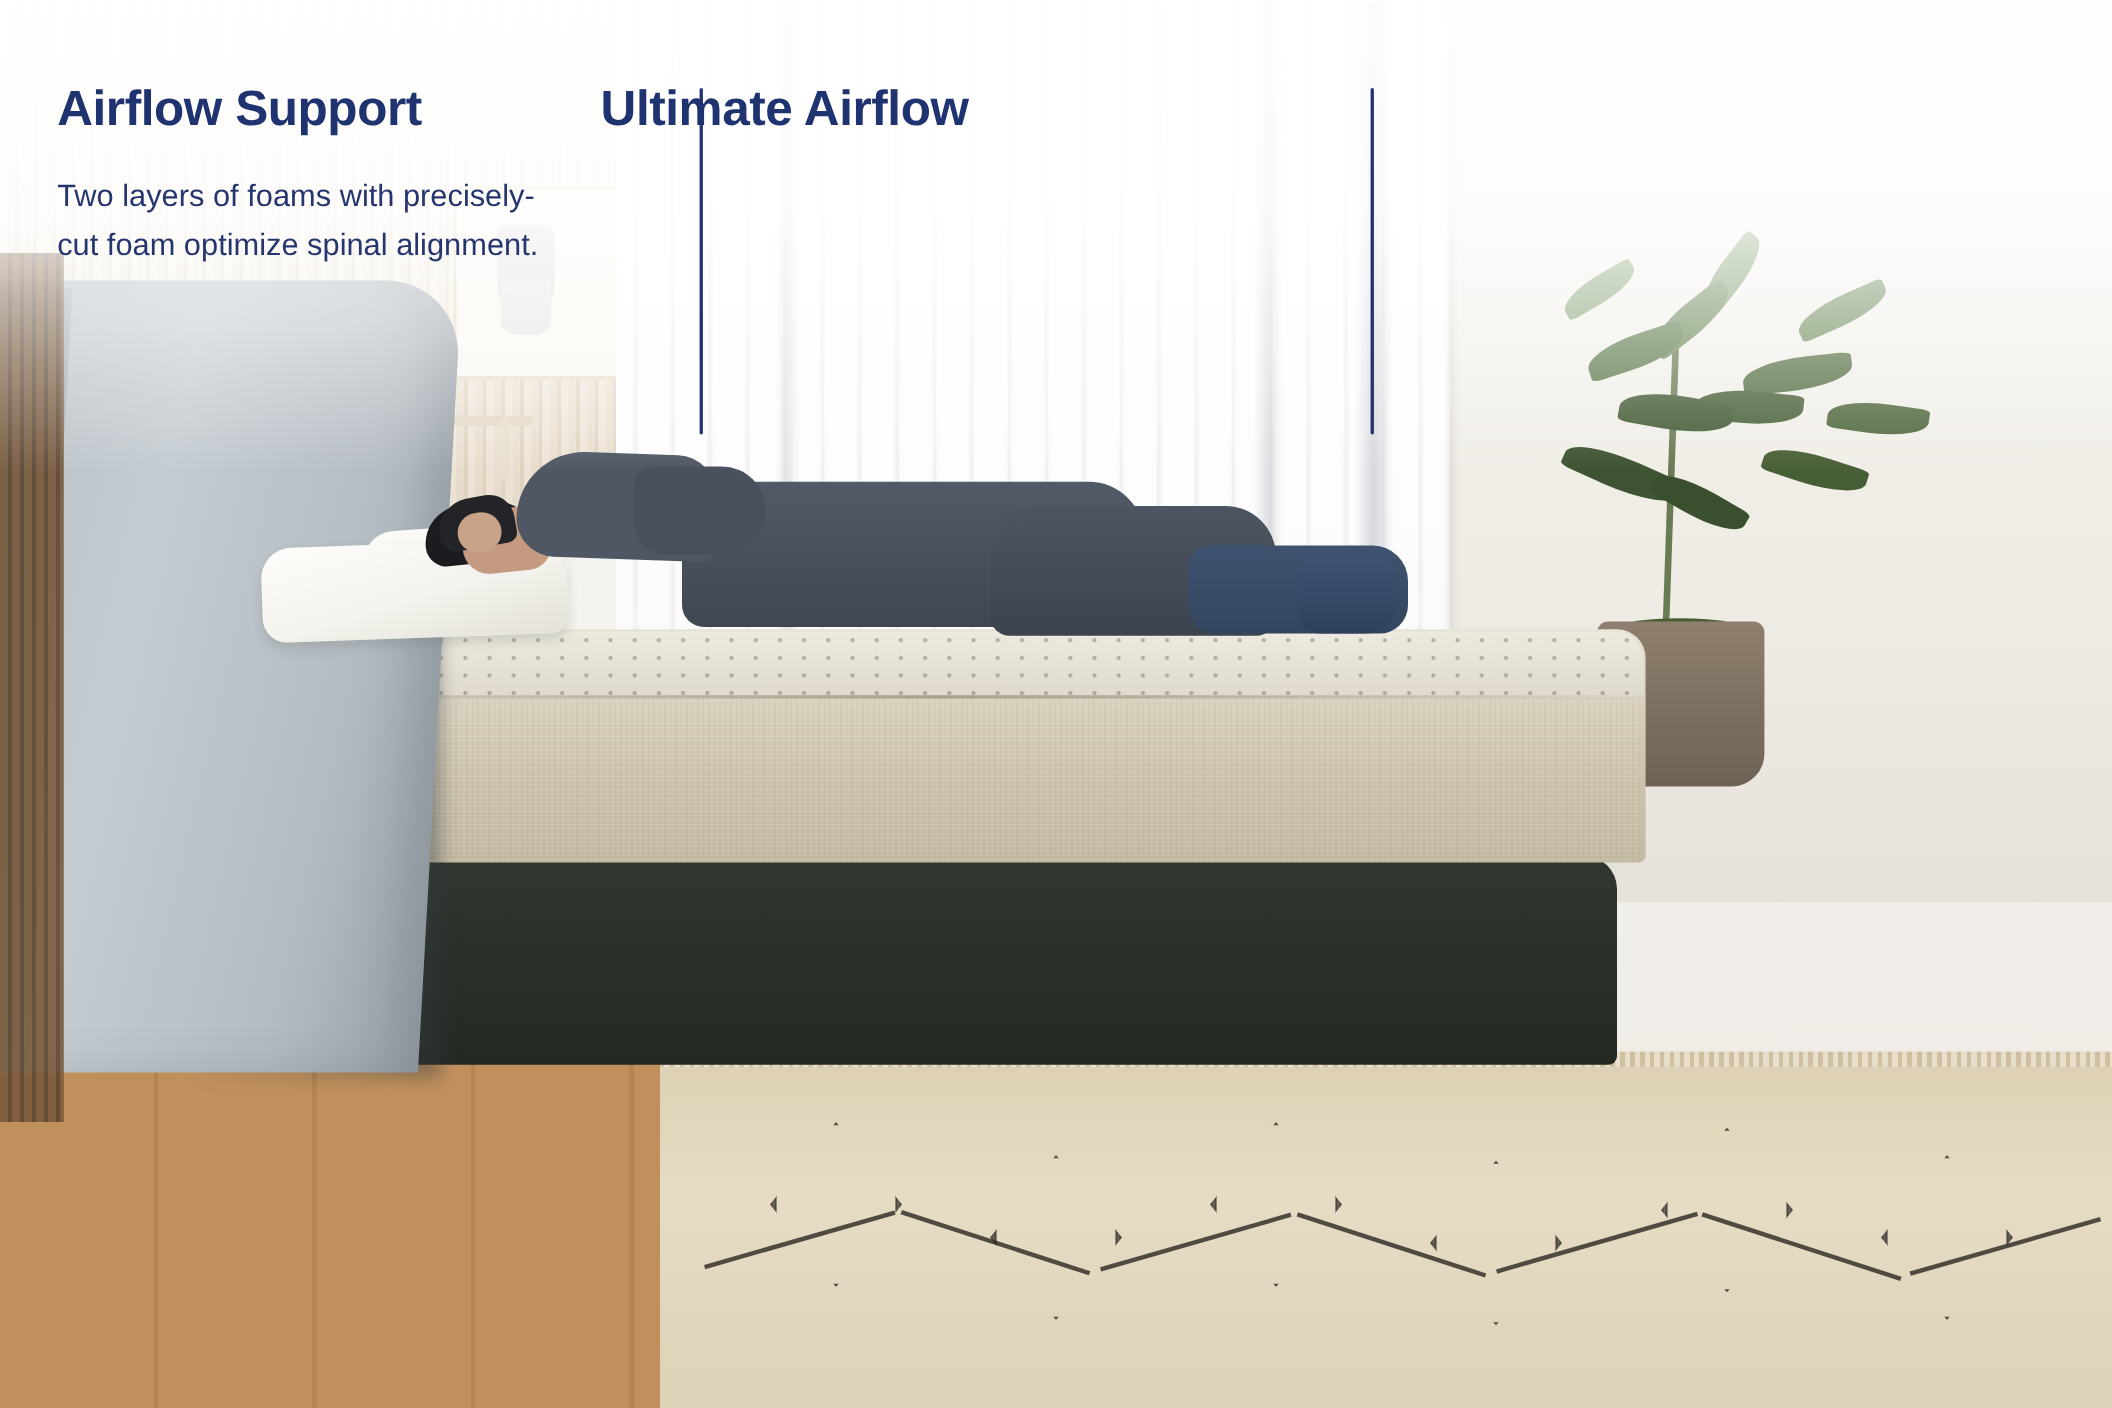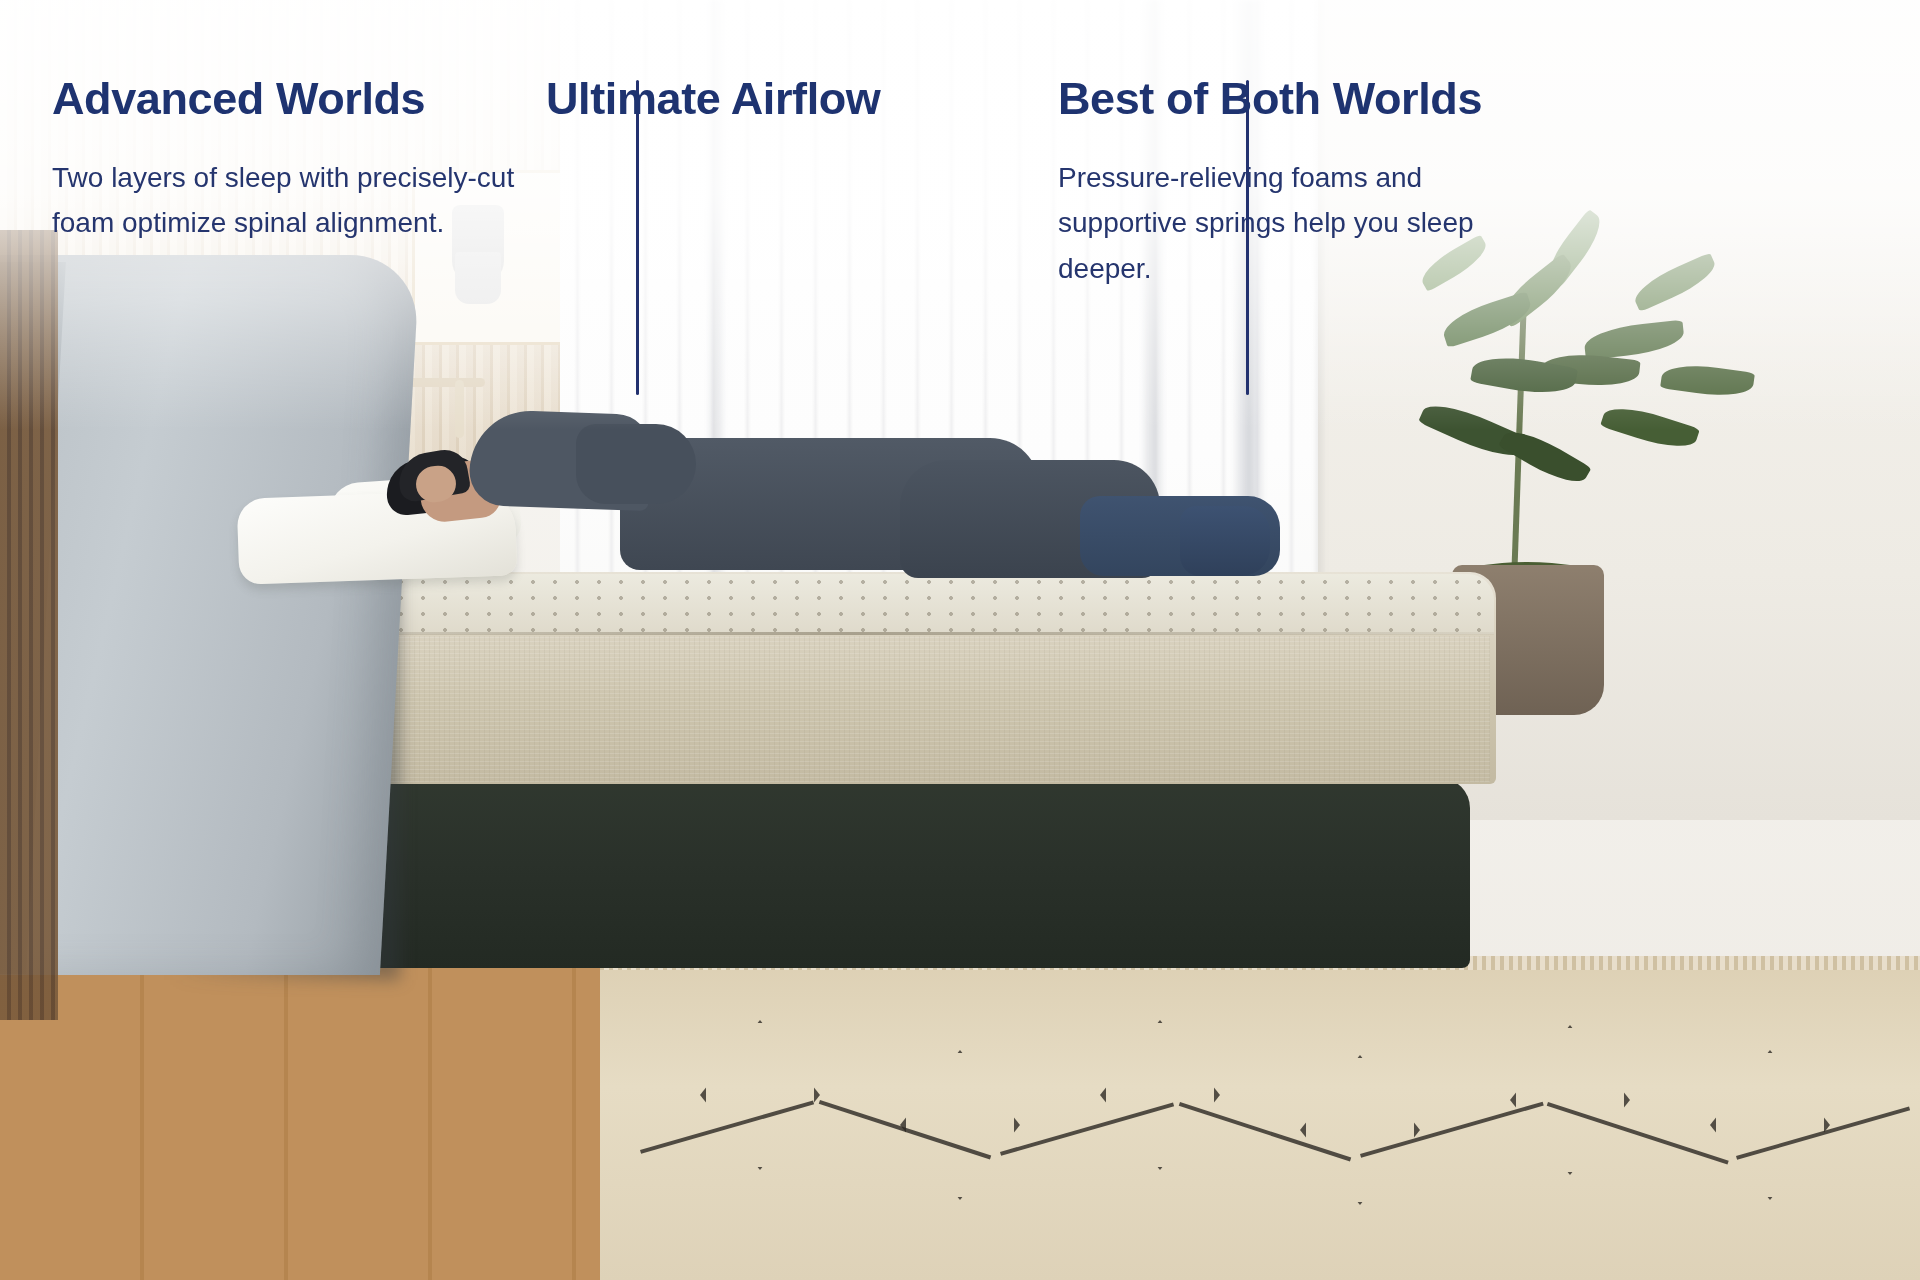--- a/index.html
+++ b/index.html
@@ -414,31 +414,27 @@
     <div class="hip"></div>
     <div class="legs"></div>
     <div class="feet"></div>
 
     <div class="haze"></div>
   </div>
 
   <div class="overlay">
 
     <div class="col" id="col-0">
-      <h2>Advanced Worlds</h2>
-      <p>Two layers of sleep with precisely-cut foam optimize spinal alignment.</p>
+      <h2>Airflow Support</h2>
+      <p>Two layers of foams with precisely-cut foam optimize spinal alignment.</p>
     </div>
 
     <div class="divider" id="div-0"></div>
 
     <div class="col" id="col-1">
       <h2>Ultimate Airflow</h2>
     </div>
 
     <div class="divider" id="div-1"></div>
 
-    <div class="col" id="col-2">
-      <h2>Best of Both Worlds</h2>
-      <p>Pressure-relieving foams and supportive springs help you sleep deeper.</p>
-    </div>
 
   </div>
 </div>
 
 </body></html>

